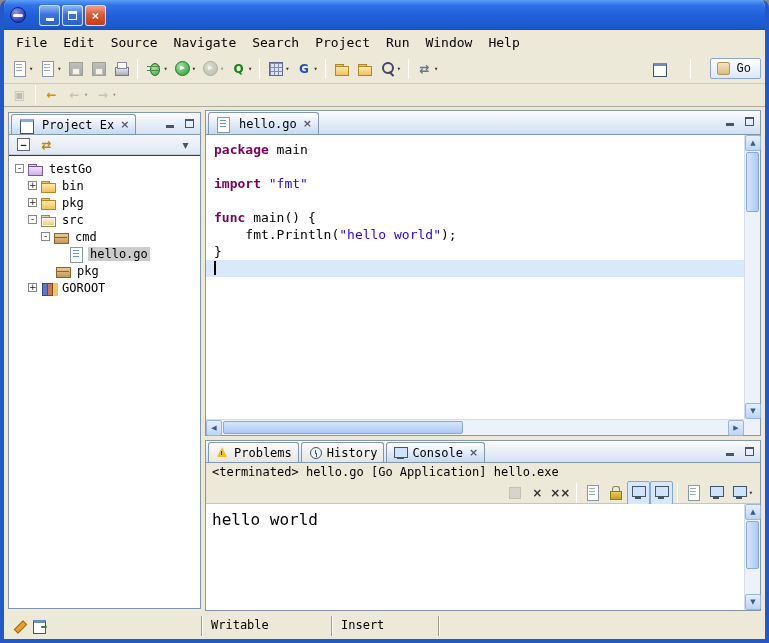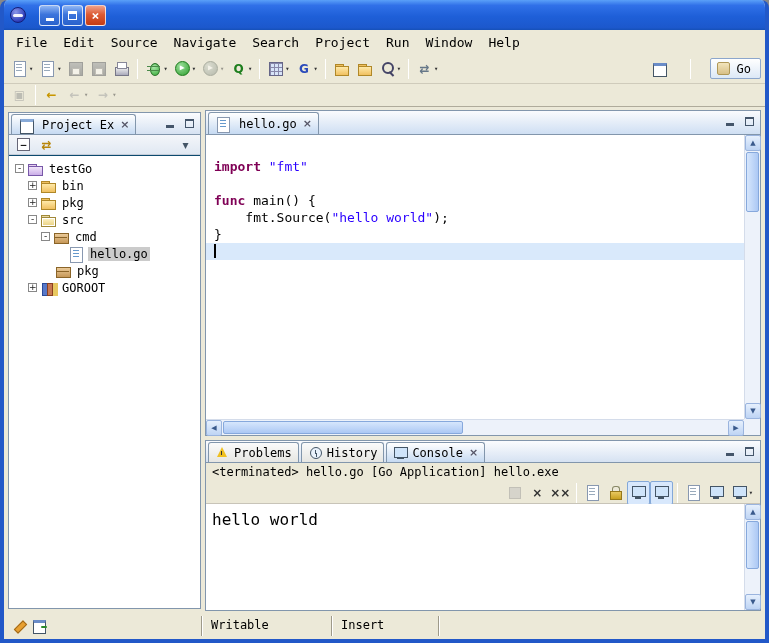--- a/index.html
+++ b/index.html
@@ -25,21 +25,21 @@
   .menu-item{padding:0 8px;font-size:13px;height:100%;display:flex;align-items:center;}
   .toolbar{position:absolute;left:0;right:0;display:flex;align-items:center;padding:0 4px;background:#ECE9D8;}
   .tb1{top:54px;height:30px;border-bottom:1px solid #CFCBBB;}
   .tb2{top:84px;height:23px;border-bottom:1px solid #AFAB9B;}
   .tbl{display:flex;align-items:center;}
   .tbtn{height:24px;display:inline-flex;align-items:center;padding:0 2px;border:1px solid transparent;border-radius:2px;}
   .tbtn.dis{opacity:.45;filter:grayscale(.9);}
   .tbtn.pressed{background:#D8E8FC;border-color:#84A8D8;}
   .tsep{width:1px;height:20px;background:#B8B4A6;border-right:1px solid #FFF;margin:0 4px;flex:none;}
   .dd{font-size:7px;color:#333;margin-left:1px;}
-  .persp{margin-left:auto;display:flex;align-items:center;gap:15px;}
+  .persp{margin-left:auto;display:flex;align-items:center;gap:15px;font-family:Liberation Mono, monospace;}
   .pchip{display:flex;align-items:center;gap:5px;border:1px solid #8CA6CC;border-radius:2px;padding:1px 9px 1px 4px;
     background:linear-gradient(180deg,#FFFFFF,#DCE8F6);font-size:12px;}
   
   .ic{width:17px;height:17px;position:relative;display:inline-block;flex:none;}
   .ic-glyph{display:inline-flex;align-items:center;justify-content:center;font-size:12px;font-weight:bold;font-family:"DejaVu Sans",sans-serif;}
   .ic-glyph.boxed{width:13px;height:13px;margin:2px;border:1px solid #667;background:#FFF;font-size:9px;}
   .ic-page::before{content:"";position:absolute;left:3px;top:1px;width:10px;height:14px;background:#FFF;border:1px solid #8898B0;}
   .ic-page::after{content:"";position:absolute;left:5px;top:4px;width:6px;height:1px;background:#9AB;box-shadow:0 3px 0 #9AB,0 6px 0 #9AB;}
   .ic-floppy::before{content:"";position:absolute;left:2px;top:2px;width:12px;height:12px;background:linear-gradient(#6E8ED8,#3A5AB8);border:1px solid #2A4AA0;}
   .ic-floppy::after{content:"";position:absolute;left:5px;top:8px;width:6px;height:5px;background:#FFF;border:1px solid #889;}
@@ -349,25 +349,26 @@
         <span class="hbtns">
           <span class="hbtn">
               <i class="hmin"></i>
             </span>
           <span class="hbtn">
               <i class="hmax"></i>
             </span>
         </span>
       </div>
       <div class="ecode">
+          <div class="cline"><span class="kw">package</span><span class="pl"> main</span></div>
           <div class="cline"></div>
           <div class="cline"><span class="kw">import</span><span class="pl"> </span><span class="str">"fmt"</span></div>
           <div class="cline"></div>
           <div class="cline"><span class="kw">func</span><span class="pl"> main() {</span></div>
-          <div class="cline"><span class="pl">    fmt.Source(</span><span class="str">"hello world"</span><span class="pl">);</span></div>
+          <div class="cline"><span class="pl">    fmt.Println(</span><span class="str">"hello world"</span><span class="pl">);</span></div>
           <div class="cline"><span class="pl">}</span></div>
           <div class="cline cur"><span class="caret"></span></div>
         </div>
       <div class="sbv" style="top:24px;bottom:16px;right:0;">
         <div class="sbtn" style="top:0;left:0;">▲</div>
         <div class="sthumb" style="top:17px;height:60px;"></div>
         <div class="sbtn" style="bottom:0;left:0;">▼</div>
       </div>
       <div class="sbh" style="left:0;right:16px;bottom:0;">
         <div class="sbtn" style="left:0;top:0;">◀</div>

